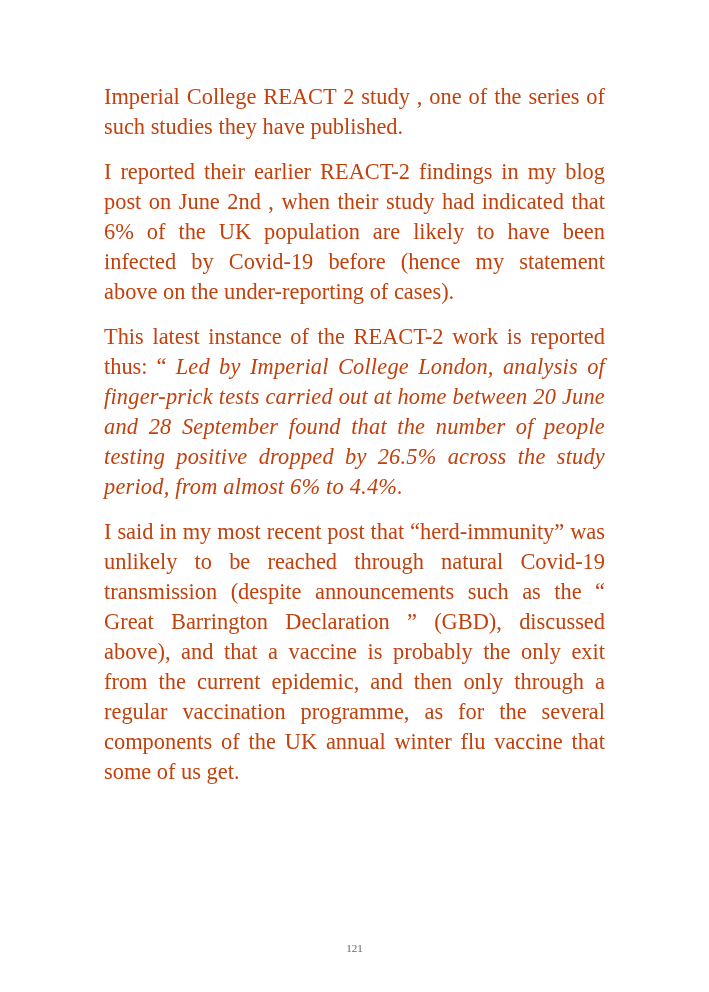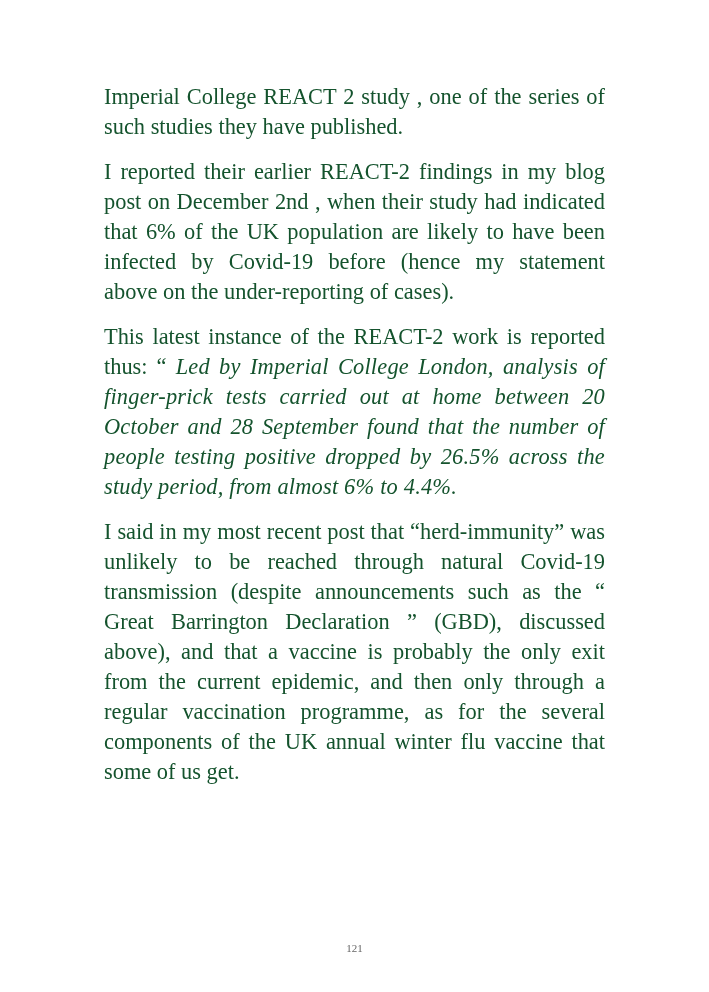--- a/index.html
+++ b/index.html
@@ -14,21 +14,21 @@
       overflow: hidden;
     }
     .page {
       position: absolute;
       left: 104px;
       top: 82px;
       width: 501px;
       font-family: "Liberation Serif", serif;
       font-size: 22.4px;
       line-height: 30px;
-      color: #14532d;
+      color: #c2410c;
       text-align: justify;
     }
     .para {
       margin: 0 0 15px 0;
     }
     .para i {
       font-style: italic;
       letter-spacing: 0.2px;
     }
     .page-number {
@@ -43,23 +43,23 @@
     }
   </style>
 </head>
 <body>
 
 <div class="page">
   <p class="para">
     <span>Imperial College REACT 2 study , one of the series of such studies they have published.</span>
   </p>
   <p class="para">
-    <span>I reported their earlier REACT-2 findings in my blog post on December 2nd , when their study had indicated that 6% of the UK population are likely to have been infected by Covid-19 before (hence my statement above on the under-reporting of cases).</span>
+    <span>I reported their earlier REACT-2 findings in my blog post on June 2nd , when their study had indicated that 6% of the UK population are likely to have been infected by Covid-19 before (hence my statement above on the under-reporting of cases).</span>
   </p>
   <p class="para">
-    <span>This latest instance of the REACT-2 work is reported thus: “ </span><i>Led by Imperial College London, analysis of finger-prick tests carried out at home between 20 October and 28 September found that the number of people testing positive dropped by 26.5% across the study period, from almost 6% to 4.4%.</i>
+    <span>This latest instance of the REACT-2 work is reported thus: “ </span><i>Led by Imperial College London, analysis of finger-prick tests carried out at home between 20 June and 28 September found that the number of people testing positive dropped by 26.5% across the study period, from almost 6% to 4.4%.</i>
   </p>
   <p class="para">
     <span>I said in my most recent post that “herd-immunity” was unlikely to be reached through natural Covid-19 transmission (despite announcements such as the “ Great Barrington Declaration ” (GBD), discussed above), and that a vaccine is probably the only exit from the current epidemic, and then only through a regular vaccination programme, as for the several components of the UK annual winter flu vaccine that some of us get.</span>
   </p>
 </div>
 
 <div class="page-number">121</div>
 
 </body></html>

